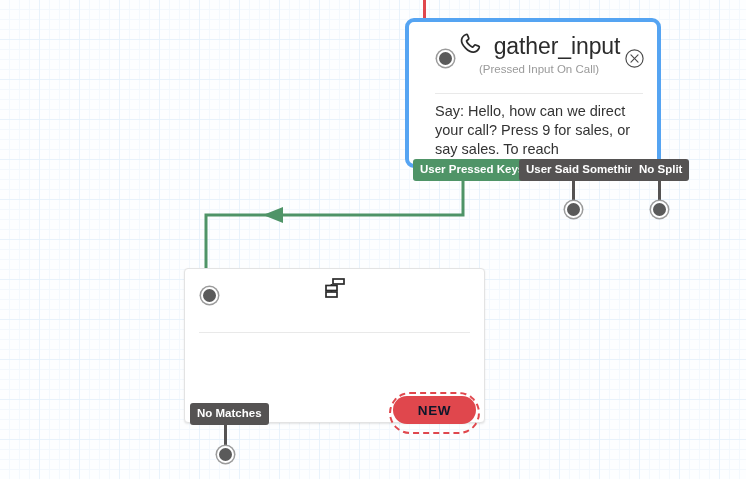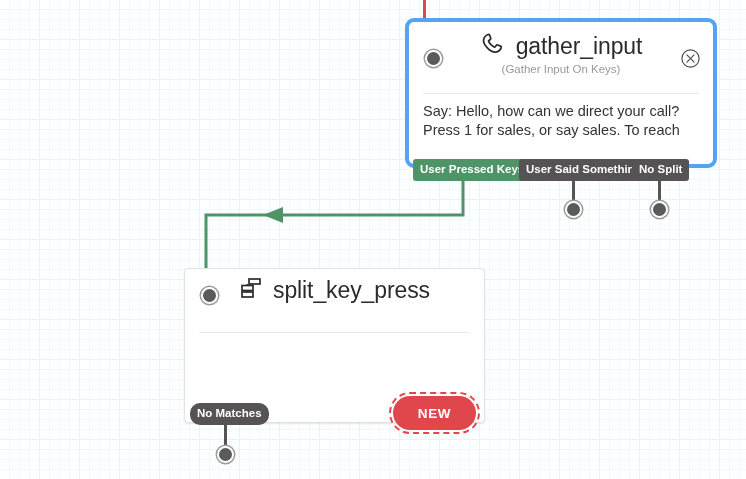--- a/index.html
+++ b/index.html
@@ -48,24 +48,25 @@
   
   .node {
     position: absolute;
     background: #ffffff;
     border-radius: 4px;
     box-sizing: border-box;
   }
 
   #node-gather {
     left: 405px; top: 18px;
-    width: 312px; height: 150px;
+    width: 256px; height: 150px;
     border: 4px solid #55a4f2;
     border-radius: 9px;
     background: #ffffff;
+    padding-left: 12px;
   }
 
   .node-header {
     position: relative;
     height: 64px;
   }
 
   .node-title-row {
     display: flex;
     align-items: center;
@@ -134,21 +135,21 @@
     white-space: nowrap;
     line-height: 13px;
     box-sizing: border-box;
     background: #555353;
   }
   .badge.green { background: #4f9467; }
 
   #badge-pressed-keys { left: 413px; top: 159px; }
   #badge-said-something { left: 519px; top: 159px; }
   #badge-no-input { left: 632px; top: 159px; }
-  #badge-no-matches { left: 190px; top: 403px; border-radius: 10px; }
+  #badge-no-matches { left: 190px; top: 403px; }
 
   
   .stem {
     position: absolute;
     width: 3px;
     background: #555353;
   }
   #stem-said { left: 572px; top: 180px; height: 23px; }
   #stem-noinput { left: 658px; top: 180px; height: 23px; }
   #stem-nomatch { left: 224px; top: 424px; height: 24px; }
@@ -175,24 +176,24 @@
     box-shadow: 0 1px 2px rgba(0,0,0,0.10);
   }
   #node-split .node-title { font-weight: 400; }
   #node-split .node-header { height: 56px; }
   #node-split .node-title-row { padding-top: 7px; }
 
   
   #new-button {
     position: absolute;
     left: 393px; top: 396px;
-    width: 83px; height: 34px;
+    width: 83px; height: 28px;
     border-radius: 18px;
     background: #e0474d;
-    color: #ffffff;
+    color: #0f172a;
     font-size: 13.5px;
     font-weight: bold;
     letter-spacing: 0.6px;
     display: flex;
     align-items: center;
     justify-content: center;
     box-sizing: border-box;
     border: 0;
     font-family: "Liberation Sans", sans-serif;
   }
@@ -230,34 +231,34 @@
                      C9.4 18.2 12.2 19.8 14.6 19.5 C16.8 19.2 18.8 17.4 19.6 15.3
                      C19.8 14.7 19.5 14.2 19.0 14.0 L16.3 12.9 C15.8 12.7 15.3 12.9 15.0 13.3
                      L14.0 14.6 C13.8 14.9 13.4 15.0 13.1 14.8 C12.0 14.2 11.0 13.5 10.2 12.6
                      C9.3 11.8 8.6 10.8 8.0 9.7 C7.8 9.4 7.9 9.0 8.2 8.8 L9.5 7.8
                      C9.9 7.5 10.1 7.0 9.9 6.5 L8.8 3.8 C8.6 3.3 8.1 3.0 7.5 3.2 Z"></path>
           </svg>
         </span>
         <span class="node-title">gather_input</span>
       </div>
 
-      <div class="node-subtitle">(Gather Input On Keys)</div>
+      <div class="node-subtitle">(Pressed Input On Call)</div>
 
       <span class="close-icon">
         <svg width="21" height="21" viewBox="0 0 22 22" fill="none" stroke="#4a4a4a" stroke-width="1.2">
           <circle cx="11" cy="11" r="9"></circle>
           <line x1="7.3" y1="7.3" x2="14.7" y2="14.7" stroke-linecap="round"></line>
           <line x1="14.7" y1="7.3" x2="7.3" y2="14.7" stroke-linecap="round"></line>
         </svg>
       </span>
     </div>
 
     <div class="node-divider"></div>
 
-    <div class="node-body">Say: Hello, how can we direct your call? Press 1 for sales, or say sales. To reach</div>
+    <div class="node-body">Say: Hello, how can we direct your call? Press 9 for sales, or say sales. To reach</div>
   </div>
 
   <div class="badge green" id="badge-pressed-keys">User Pressed Keys</div>
 
   <div class="badge" id="badge-said-something">User Said Something</div>
 
   <div class="badge" id="badge-no-input">No Split</div>
 
   <div class="stem" id="stem-said"></div>
   <div class="end-dot" id="dot-said"></div>
@@ -274,21 +275,20 @@
       <div class="node-title-row">
         <span>
           <svg width="24" height="24" viewBox="0 0 24 24" fill="none" stroke="#2b2b2b" stroke-width="1.7">
             <rect x="10" y="3" width="11" height="5"></rect>
             <rect x="3" y="9.5" width="11" height="5"></rect>
             <rect x="3" y="16" width="11" height="5"></rect>
             <path d="M8.5 8 L8.5 9.5" stroke-width="1.7"></path>
             <path d="M8.5 14.5 L8.5 16" stroke-width="1.7"></path>
           </svg>
         </span>
-        <span class="node-title">split_key_press</span>
       </div>
 
     </div>
 
     <div class="node-divider"></div>
 
     <div class="node-body"></div>
   </div>
 
   <div class="badge" id="badge-no-matches">No Matches</div>

